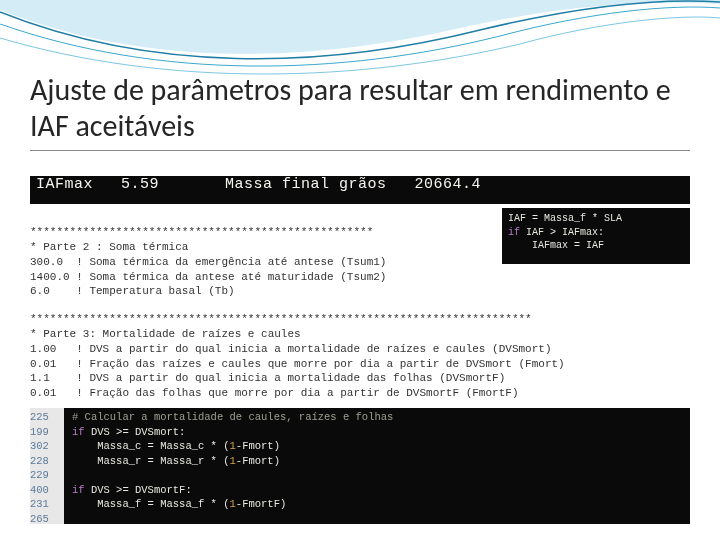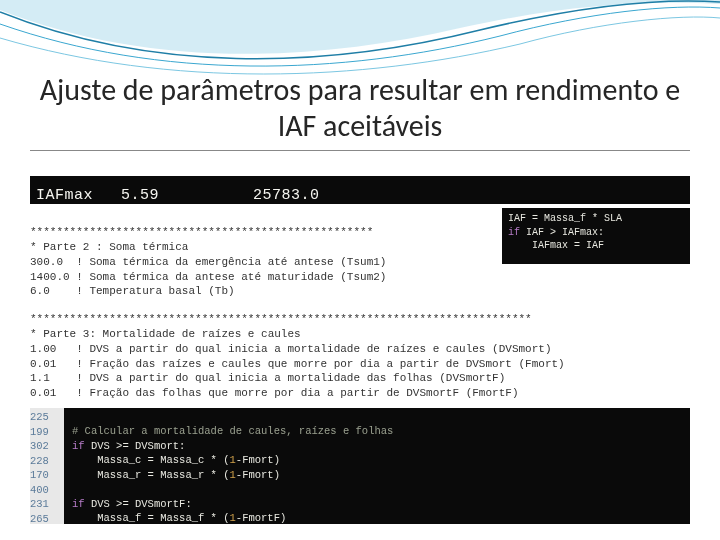--- a/index.html
+++ b/index.html
@@ -18,42 +18,41 @@
   }
   .title {
     position: absolute;
     top: 72px;
     left: 30px;
     width: 660px;
     font-size: 30px;
     line-height: 1.2;
     color: #262626;
     font-weight: 400;
-    text-align: center;
   }
   .underline {
     position: absolute;
     top: 150px;
     left: 30px;
     width: 660px;
     height: 1px;
     background: #888;
   }
   .bar-output {
     position: absolute;
     top: 176px;
     left: 30px;
     width: 660px;
     height: 28px;
     background: #0a0a0a;
     color: #f5f5f0;
     font-family: "Consolas","Courier New",monospace;
     font-size: 15px;
     display: flex;
-    align-items: flex-end;
+    align-items: flex-start;
     padding-left: 6px;
     letter-spacing: 0.5px;
   }
   .bar-output .gap { display:inline-block; width: 28px; }
   .bar-output .biggap { display:inline-block; width: 66px; }
   .side-code {
     position: absolute;
     top: 208px;
     right: 30px;
     width: 188px;
@@ -98,21 +97,21 @@
     position: absolute;
     left: 64px;
     top: 408px;
     width: 626px;
     height: 116px;
     background: #0a0a0a;
     color: #e8e8e0;
     font-family: "Consolas","Courier New",monospace;
     font-size: 10.5px;
     line-height: 14.5px;
-    padding: 16px 0 0 8px;
+    padding: 2px 0 0 8px;
     white-space: pre;
   }
   .code-body .cm { color: #9aa08f; }
   .code-body .kw { color: #b77cc8; }
   .code-body .nm { color: #e8e8e0; }
   .code-body .nu { color: #d1a14a; }
 </style>
 </head>
 <body>
 
@@ -126,22 +125,23 @@
 </div>
 
 <h1 class="title">Ajuste de parâmetros para resultar em rendimento e IAF aceitáveis</h1>
 <div class="underline"></div>
 
 <div class="bar-output">
   <span>IAFmax</span>
     <span class="gap"></span>
   <span>5.59</span>
     <span class="biggap"></span>
+  <span>Massa final grãos</span>
     <span class="gap"></span>
-  <span>25783.0</span>
+  <span>20664.4</span>
 </div>
 
 <div class="side-code"><span>IAF = Massa_f * SLA</span>
 <span class="kw">if</span><span> IAF &gt; IAFmax:</span>
 <span>    IAFmax = IAF</span></div>
 
 <div id="params2" class="param-block"><span>****************************************************</span>
 <span>* Parte 2 : Soma térmica</span>
 <span>300.0  ! Soma térmica da emergência até antese (Tsum1)</span>
 <span>1400.0 ! Soma térmica da antese até maturidade (Tsum2)</span>
@@ -152,21 +152,21 @@
 <span>1.00   ! DVS a partir do qual inicia a mortalidade de raízes e caules (DVSmort)</span>
 <span>0.01   ! Fração das raízes e caules que morre por dia a partir de DVSmort (Fmort)</span>
 <span>1.1    ! DVS a partir do qual inicia a mortalidade das folhas (DVSmortF)</span>
 <span>0.01   ! Fração das folhas que morre por dia a partir de DVSmortF (FmortF)</span></div>
 
 <div class="code-gutter">
   <div>225</div>
   <div>199</div>
   <div>302</div>
   <div>228</div>
-  <div>170</div>
+  <div>229</div>
   <div>400</div>
   <div>231</div>
   <div>265</div>
 </div>
 
 <div class="code-body"><span class="cm"># Calcular a mortalidade de caules, raízes e folhas</span>
 <span class="kw">if</span><span class="nm"> DVS &gt;= DVSmort:</span>
 <span class="nm">    Massa_c = Massa_c * (</span><span class="nu">1</span><span class="nm">-Fmort)</span>
 <span class="nm">    Massa_r = Massa_r * (</span><span class="nu">1</span><span class="nm">-Fmort)</span>
 

